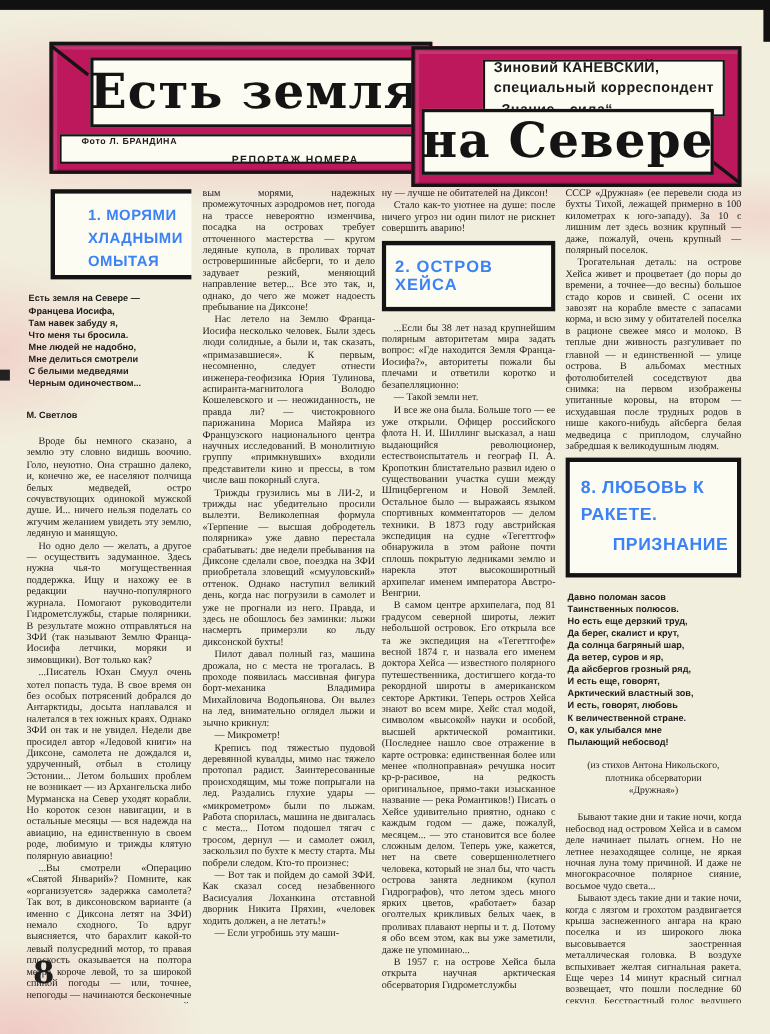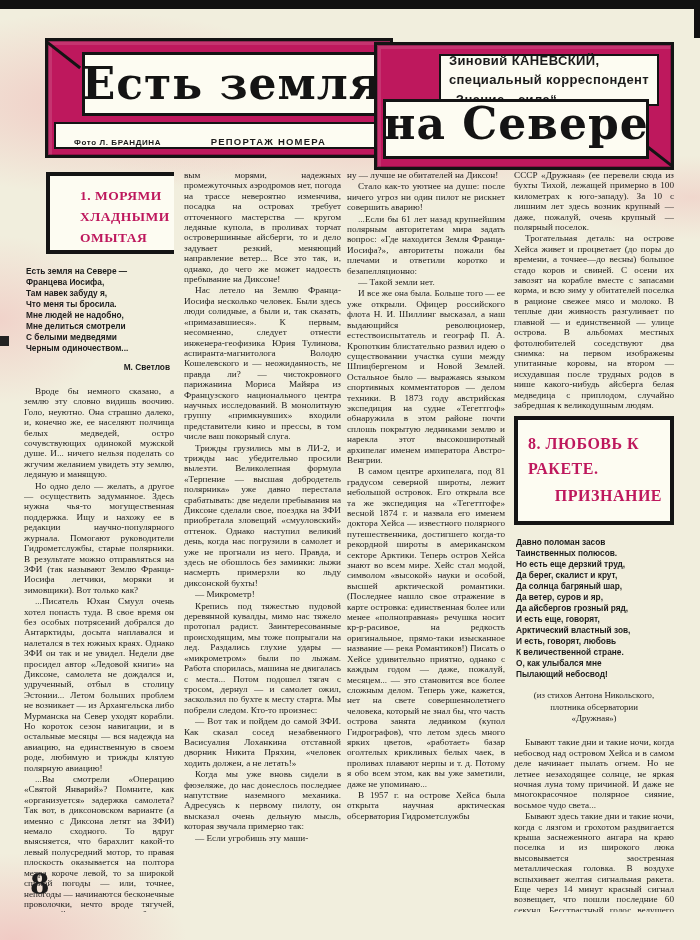--- a/index.html
+++ b/index.html
@@ -21,58 +21,58 @@
   
   .ribbon{position:absolute;background:#be185d;border:3px solid #141414;box-sizing:border-box;
           box-shadow:inset 0 0 0 1px rgba(0,0,0,.25), inset 4px 4px 0 rgba(255,255,255,.12);}
   .ribbon-left{left:45px;top:38px;width:348px;height:120px;}
   .ribbon-right{left:374px;top:42px;width:300px;height:128px;}
   .bevel{position:absolute;background:#141414;}
   .bevel.b1{left:0;top:0;width:42px;height:3px;transform:rotate(38deg);transform-origin:0 0;}
   .bevel.b2{right:0;bottom:0;width:42px;height:3px;transform:rotate(38deg);transform-origin:100% 100%;}
   .whitebox{position:absolute;background:#fdfcf2;border:3px solid #141414;box-sizing:border-box;}
   .title-left-box{left:34px;top:11px;right:8px;height:64px;display:flex;align-items:center;justify-content:center;}
-  .title-right-box{left:6px;right:22px;bottom:8px;height:60px;display:flex;align-items:flex-start;justify-content:center;}
+  .title-right-box{left:6px;right:22px;bottom:8px;height:60px;display:flex;align-items:center;justify-content:center;}
   .main-title{font-family:"DejaVu Serif", serif;font-weight:bold;font-size:44px;line-height:1;
               letter-spacing:1px;color:#141414;white-space:nowrap;}
   .byline-box{top:9px;right:12px;width:220px;height:52px;border-width:2px;
               display:flex;align-items:center;justify-content:center;}
   .byline{font-family:"Liberation Sans", sans-serif;font-weight:bold;font-size:13px;line-height:1.5;
           white-space:pre-line;letter-spacing:.4px;}
   .credit-strip{left:6px;right:6px;bottom:6px;height:27px;border-width:2px;
-                display:flex;align-items:flex-end;justify-content:space-between;
+                display:flex;align-items:flex-start;justify-content:space-between;
                 padding:0 14px 0 18px;box-sizing:border-box;}
   .photo-credit{font-family:"Liberation Sans", sans-serif;font-weight:bold;font-size:8px;letter-spacing:.6px;}
   .kicker{font-family:"Liberation Sans", sans-serif;font-weight:bold;font-size:9.5px;letter-spacing:1.2px;margin-right:42px;margin-top:16px;}
 
   
   .col{position:absolute;top:170px;height:742px;overflow:hidden;}
   .col1{left:24px;width:150px;}
   .col2{left:184px;width:157px;}
   .col3{left:347px;width:158px;}
   .col4{left:514px;width:160px;}
   p.body{margin:0 0 1px 0;font-size:9.2px;line-height:10.4px;text-align:justify;text-indent:11px;}
   p.noindent{text-indent:0;}
 
   
   .secbox{border:4px solid #141414;background:#fdfcf2;box-sizing:border-box;
-          font-family:Liberation Serif, serif;font-weight:bold;color:#be185d;}
+          font-family:Liberation Sans, sans-serif;font-weight:bold;color:#3b82f6;}
   .secbox1{margin:2px -42px 12px 22px;height:82px;padding:10px 4px 0 30px;
            font-size:13.5px;line-height:1.55;white-space:pre-line;letter-spacing:.5px;}
   .secbox2{margin:6px 0 10px 0;height:64px;display:flex;align-items:center;
            padding-left:8px;font-size:15px;letter-spacing:1px;}
   .secbox3{margin:6px 0 12px 0;padding:12px 8px 12px 10px;font-size:16px;line-height:1.55;letter-spacing:.5px;}
   .secbox3 .l1{white-space:pre-line;}
   .secbox3 .l2{text-align:right;margin-top:2px;}
 
   
   .poem{font-family:"Liberation Sans", sans-serif;font-weight:bold;font-size:8.3px;
         line-height:11px;white-space:pre-line;margin:4px 0 2px 2px;}
   .poem-author{font-family:"Liberation Sans", sans-serif;font-weight:bold;font-size:8.3px;
-               text-align:right;margin:8px 4px 14px 0;}
+               text-align:left;margin:18px 4px 14px 0;}
   .poem-credit{font-size:8.8px;line-height:1.35;text-align:center;white-space:pre-line;margin:10px 0 12px 0;}
 
   .page-number{position:absolute;left:30px;top:868px;font-family:"DejaVu Serif", serif;
                font-weight:bold;font-size:28px;}
 </style>
 </head>
 <body>
 
 <div class="topbar"></div>
 <div class="topbar-right"></div>
@@ -117,31 +117,32 @@
   <p class="body">Вроде бы немного сказано, а землю эту словно видишь воочию. Голо, неуютно. Она страшно далеко, и, конечно же, ее населяют полчища белых медведей, остро сочувствующих одинокой мужской душе. И... ничего нельзя поделать со жгучим желанием увидеть эту землю, ледяную и манящую.</p>
   <p class="body">Но одно дело — желать, а другое — осуществить задуманное. Здесь нужна чья-то могущественная поддержка. Ищу и нахожу ее в редакции научно-популярного журнала. Помогают руководители Гидрометслужбы, старые полярники. В результате можно отправляться на ЗФИ (так называют Землю Франца-Иосифа летчики, моряки и зимовщики). Вот только как?</p>
   <p class="body">...Писатель Юхан Смуул очень хотел попасть туда. В свое время он без особых потрясений добрался до Антарктиды, досыта наплавался и налетался в тех южных краях. Однако ЗФИ он так и не увидел. Недели две просидел автор «Ледовой книги» на Диксоне, самолета не дождался и, удрученный, отбыл в столицу Эстонии... Летом больших проблем не возникает — из Архангельска либо Мурманска на Север уходят корабли. Но короток сезон навигации, и в остальные месяцы — вся надежда на авиацию, на единственную в своем роде, любимую и трижды клятую полярную авиацию!</p>
   <p class="body">...Вы смотрели «Операцию «Святой Январий»? Помните, как «организуется» задержка самолета? Так вот, в диксоновском варианте (а именно с Диксона летят на ЗФИ) немало сходного. То вдруг выясняется, что барахлит какой-то левый полусредний мотор, то правая плоскость оказывается на полтора метра короче левой, то за широкой спиной погоды — или, точнее, непогоды — начинаются бесконечные проволочки, нечто вроде тягучей, заунывной песни с неизбежным припевом: «Это вам не материк, это — Арктика, а в ней — свои законы!» Слов нет, нелегок маршрут на архипелаг, много часов нужно лететь над Карским и Баренце-</p>
 </div>
 
 <div class="col col2">
   <p class="body noindent">вым морями, надежных промежуточных аэродромов нет, погода на трассе невероятно изменчива, посадка на островах требует отточенного мастерства — кругом ледяные купола, в проливах торчат островершинные айсберги, то и дело задувает резкий, меняющий направление ветер... Все это так, и, однако, до чего же может надоесть пребывание на Диксоне!</p>
   <p class="body">Нас летело на Землю Франца-Иосифа несколько человек. Были здесь люди солидные, а были и, так сказать, «примазавшиеся». К первым, несомненно, следует отнести инженера-геофизика Юрия Тулинова, аспиранта-магнитолога Володю Кошелевского и — неожиданность, не правда ли? — чистокровного парижанина Мориса Майяра из Французского национального центра научных исследований. В монолитную группу «примкнувших» входили представители кино и прессы, в том числе ваш покорный слуга.</p>
   <p class="body">Трижды грузились мы в ЛИ-2, и трижды нас убедительно просили вылезти. Великолепная формула «Терпение — высшая добродетель полярника» уже давно перестала срабатывать: две недели пребывания на Диксоне сделали свое, поездка на ЗФИ приобретала зловещий «смууловский» оттенок. Однако наступил великий день, когда нас погрузили в самолет и уже не прогнали из него. Правда, и здесь не обошлось без заминки: лыжи насмерть примерзли ко льду диксонской бухты!</p>
+  <p class="body">Пилот давал полный газ, машина дрожала, но с места не трогалась. В проходе появилась массивная фигура борт-механика Владимира Михайловича Водопьянова. Он вылез на лед, внимательно оглядел лыжи и зычно крикнул:</p>
   <p class="body">— Микрометр!</p>
   <p class="body">Крепись под тяжестью пудовой деревянной кувалды, мимо нас тяжело протопал радист. Заинтересованные происходящим, мы тоже попрыгали на лед. Раздались глухие удары — «микрометром» были по лыжам. Работа спорилась, машина не двигалась с места... Потом подошел тягач с тросом, дернул — и самолет ожил, заскользил по бухте к месту старта. Мы побрели следом. Кто-то произнес:</p>
   <p class="body">— Вот так и пойдем до самой ЗФИ. Как сказал сосед незабвенного Васисуалия Лоханкина отставной дворник Никита Пряхин, «человек ходить должен, а не летать!»</p>
-  <p class="body">Когда мы уже вновь сидели в фюзеляже, до нас донеслось последнее напутствие наземного механика. Адресуясь к первому пилоту, он высказал очень дельную мысль, которая звучала примерно так:</p>
   <p class="body">— Если угробишь эту маши-</p>
 </div>
 
 <div class="col col3">
   <p class="body noindent">ну — лучше не обитателей на Диксон!</p>
   <p class="body">Стало как-то уютнее на душе: после ничего угроз ни один пилот не рискнет совершить аварию!</p>
-  <p class="body">...Если бы 61 лет назад крупнейшим полярным авторитетам мира задать вопрос: «Где находится Земля Франца-Иосифа?», авторитеты пожали бы плечами и ответили коротко и безапелляционно:</p>
+  <div class="secbox secbox2">2. ОСТРОВ ХЕЙСА</div>
+  <p class="body">...Если бы 38 лет назад крупнейшим полярным авторитетам мира задать вопрос: «Где находится Земля Франца-Иосифа?», авторитеты пожали бы плечами и ответили коротко и безапелляционно:</p>
   <p class="body">— Такой земли нет.</p>
   <p class="body">И все же она была. Больше того — ее уже открыли. Офицер российского флота Н. И. Шиллинг высказал, а наш выдающийся революционер, естествоиспытатель и географ П. А. Кропоткин блистательно развил идею о существовании участка суши между Шпицбергеном и Новой Землей. Остальное было — выражаясь языком спортивных комментаторов — делом техники. В 1873 году австрийская экспедиция на судне «Тегеттгоф» обнаружила в этом районе почти сплошь покрытую ледниками землю и нарекла этот высокоширотный архипелаг именем императора Австро-Венгрии.</p>
   <p class="body">В самом центре архипелага, под 81 градусом северной широты, лежит небольшой островок. Его открыла все та же экспедиция на «Тегеттгофе» весной 1874 г. и назвала его именем доктора Хейса — известного полярного путешественника, достигшего когда-то рекордной широты в американском секторе Арктики. Теперь остров Хейса знают во всем мире. Хейс стал модой, символом «высокой» науки и особой, высшей арктической романтики. (Последнее нашло свое отражение в карте островка: единственная более или менее «полноправная» речушка носит кр-р-расивое, на редкость оригинальное, прямо-таки изысканное название — река Романтиков!) Писать о Хейсе удивительно приятно, однако с каждым годом — даже, пожалуй, месяцем... — это становится все более сложным делом. Теперь уже, кажется, нет на свете совершеннолетнего человека, который не знал бы, что часть острова занята ледником (купол Гидрографов), что летом здесь много ярких цветов, «работает» базар оголтелых крикливых белых чаек, в проливах плавают нерпы и т. д. Потому я обо всем этом, как вы уже заметили, даже не упоминаю...</p>
   <p class="body">В 1957 г. на острове Хейса была открыта научная арктическая обсерватория Гидрометслужбы</p>
 </div>
 
 <div class="col col4">
   <p class="body noindent">СССР «Дружная» (ее перевели сюда из бухты Тихой, лежащей примерно в 100 километрах к юго-западу). За 10 с лишним лет здесь возник крупный — даже, пожалуй, очень крупный — полярный поселок.</p>
   <p class="body">Трогательная деталь: на острове Хейса живет и процветает (до поры до времени, а точнее—до весны) большое стадо коров и свиней. С осени их завозят на корабле вместе с запасами корма, и всю зиму у обитателей поселка в рационе свежее мясо и молоко. В теплые дни живность разгуливает по главной — и единственной — улице острова. В альбомах местных фотолюбителей соседствуют два снимка: на первом изображены упитанные коровы, на втором — исхудавшая после трудных родов в нише какого-нибудь айсберга белая медведица с приплодом, случайно забредшая к великодушным людям.</p>
   <div class="secbox secbox3">

